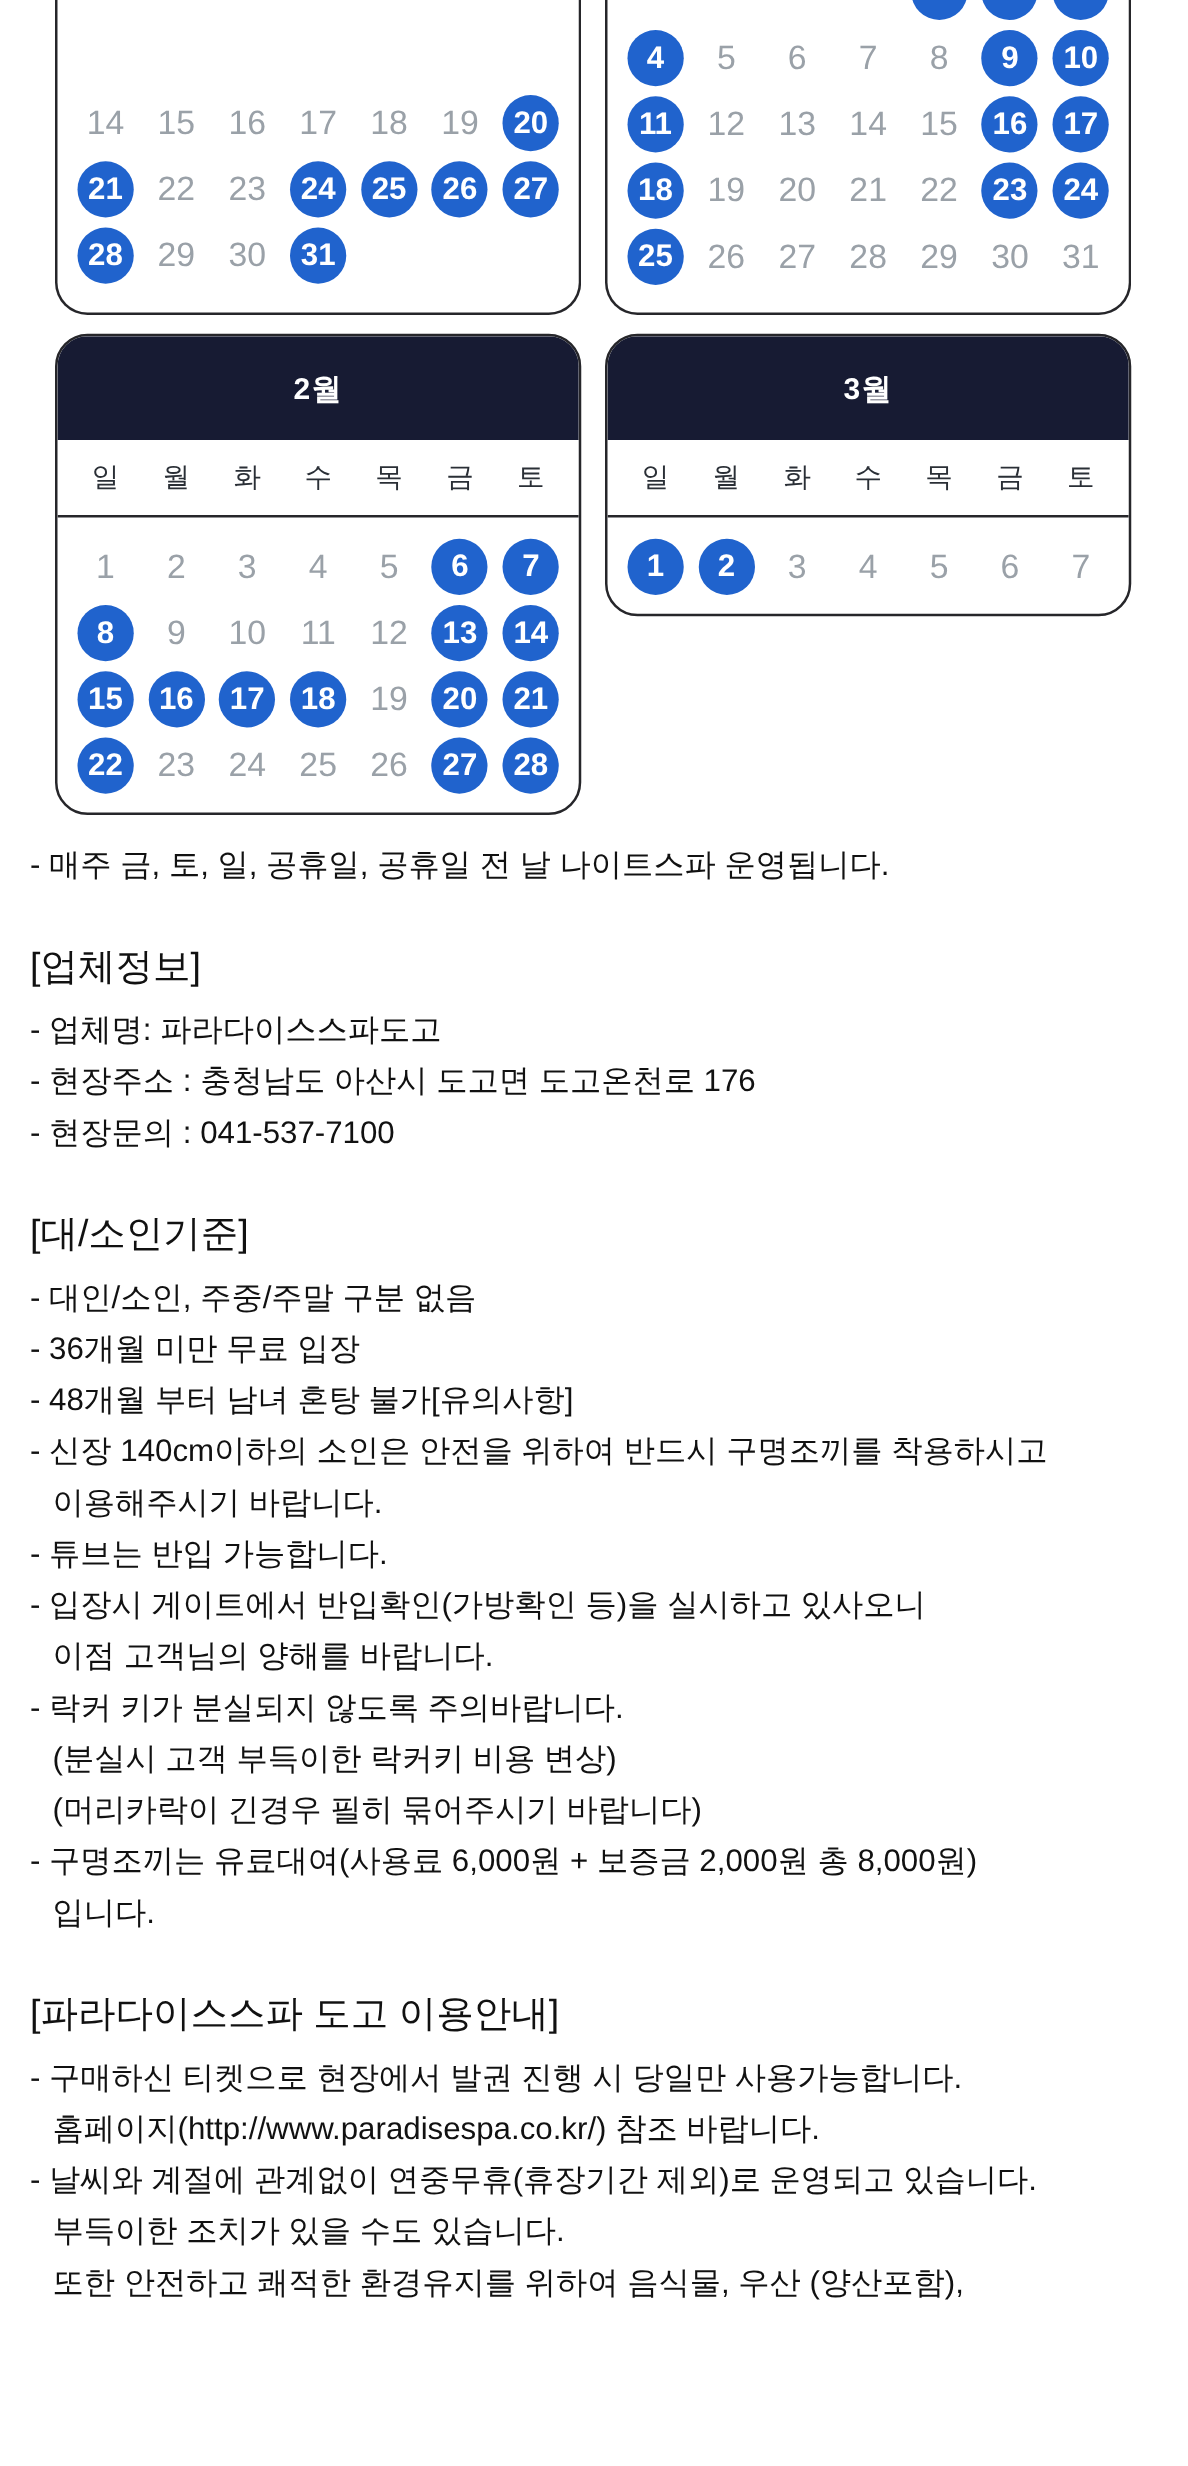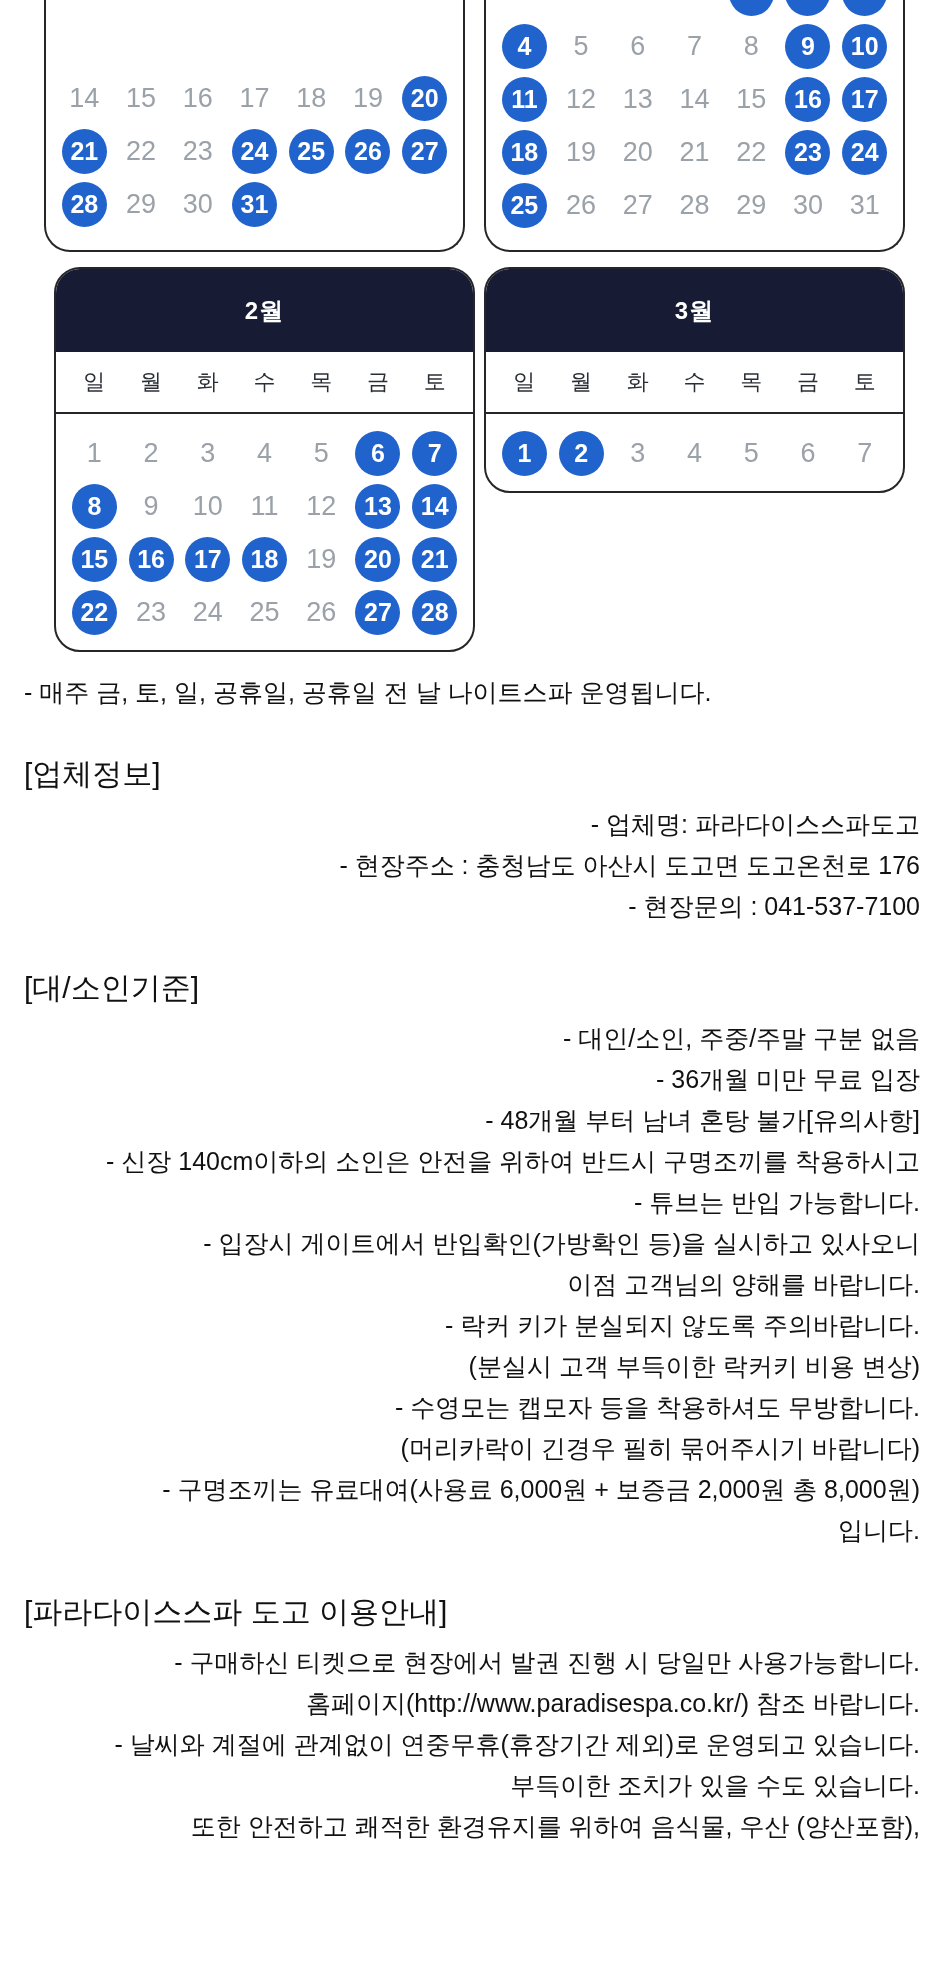--- a/index.html
+++ b/index.html
@@ -9,38 +9,38 @@
   }
   
   .calendars{position:relative;width:950px;height:652px;}
   .cal{position:absolute;box-sizing:border-box;background:#fff;border:2px solid #26262a;}
   .cal.cut{top:0;height:252px;border-top:0;border-radius:0 0 26px 26px;overflow:hidden;}
   #cal-dec{left:44px;width:421px;}
   #cal-jan{left:484px;width:421px;}
   #cal-dec .weeks{padding-top:72px;}
   #cal-jan .weeks{margin-top:-33px;}
   .cal.full{top:267px;border-radius:26px;overflow:hidden;}
-  #cal-feb{left:54px;width:421px;height:385px;}
+  #cal-feb{left:44px;width:421px;height:385px;}
   #cal-mar{left:484px;width:421px;height:226px;}
   .cal-head{height:83px;background:#171b33;display:flex;align-items:center;justify-content:center;
     color:#fff;font-size:24px;font-weight:700;letter-spacing:1px;}
   .weekdays{height:62px;display:flex;align-items:center;padding:0 10px;
     border-bottom:2px solid #26262a;box-sizing:border-box;}
   .wd{flex:1;text-align:center;font-size:22px;color:#2a2f36;font-weight:500;}
   .full .weeks{padding-top:13px;}
   .week{display:flex;height:53px;padding:0 10px;}
   .cell{flex:1;display:flex;align-items:center;justify-content:center;}
   .day{min-width:45px;height:45px;border-radius:50%;display:flex;align-items:center;
     justify-content:center;font-size:27px;color:#9aa1a8;box-sizing:border-box;}
   .day.hl{background:#2063cd;color:#fff;font-size:25px;font-weight:600;}
   
   .content{padding-left:24px;padding-right:30px;}
   .note{margin:20px 0 0;font-size:25px;line-height:41px;color:#111;}
   .section .heading{font-size:30px;line-height:44px;font-weight:400;color:#111;margin:39px 0 8px;}
-  .line{font-size:25px;line-height:41px;color:#111;white-space:nowrap;text-align:right;}
+  .line{font-size:25px;line-height:41px;color:#111;white-space:nowrap;}
   .line.indent{padding-left:18px;}
 </style>
 </head>
 <body>
 
 <div class="page">
 
   <div class="calendars">
     <section class="cal cut" id="cal-dec">
       <div class="weeks">
@@ -377,26 +377,26 @@
           <div class="line">- 업체명: 파라다이스스파도고</div>
           <div class="line">- 현장주소 : 충청남도 아산시 도고면 도고온천로 176</div>
           <div class="line">- 현장문의 : 041-537-7100</div>
         </section>
         <section class="section">
           <div class="heading">[대/소인기준]</div>
           <div class="line">- 대인/소인, 주중/주말 구분 없음</div>
           <div class="line">- 36개월 미만 무료 입장</div>
           <div class="line">- 48개월 부터 남녀 혼탕 불가[유의사항]</div>
           <div class="line">- 신장 140cm이하의 소인은 안전을 위하여 반드시 구명조끼를 착용하시고</div>
+          <div class="line indent">이용해주시기 바랍니다.</div>
           <div class="line">- 튜브는 반입 가능합니다.</div>
           <div class="line">- 입장시 게이트에서 반입확인(가방확인 등)을 실시하고 있사오니</div>
           <div class="line indent">이점 고객님의 양해를 바랍니다.</div>
           <div class="line">- 락커 키가 분실되지 않도록 주의바랍니다.</div>
           <div class="line indent">(분실시 고객 부득이한 락커키 비용 변상)</div>
-          <div class="line">- 수영모는 캡모자 등을 착용하셔도 무방합니다.</div>
           <div class="line indent">(머리카락이 긴경우 필히 묶어주시기 바랍니다)</div>
           <div class="line">- 구명조끼는 유료대여(사용료 6,000원 + 보증금 2,000원 총 8,000원)</div>
           <div class="line indent">입니다.</div>
         </section>
         <section class="section">
           <div class="heading">[파라다이스스파 도고 이용안내]</div>
           <div class="line">- 구매하신 티켓으로 현장에서 발권 진행 시 당일만 사용가능합니다.</div>
           <div class="line indent">홈페이지(http://www.paradisespa.co.kr/) 참조 바랍니다.</div>
           <div class="line">- 날씨와 계절에 관계없이 연중무휴(휴장기간 제외)로 운영되고 있습니다.</div>
           <div class="line indent">부득이한 조치가 있을 수도 있습니다.</div>

